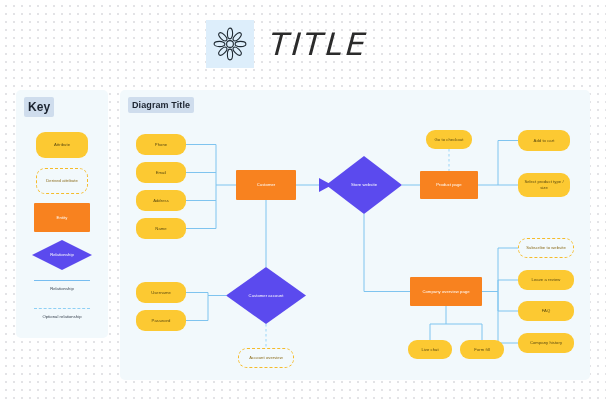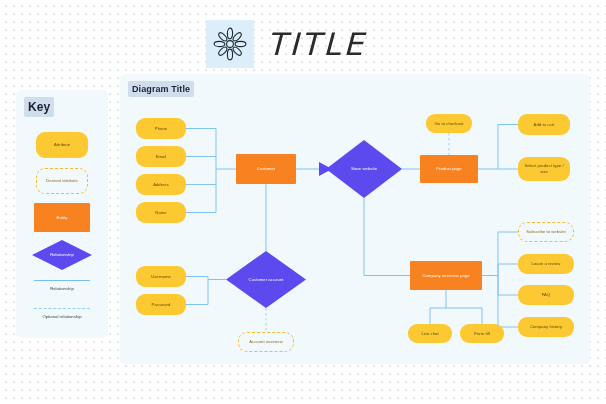--- a/index.html
+++ b/index.html
@@ -50,21 +50,21 @@
     transform: skewX(-4deg);
   }
 
   
   .panel {
     position: absolute;
     background: #f2f9fc;
     border-radius: 5px;
   }
   #key-panel  { left: 16px;  top: 90px; width: 92px;  height: 248px; }
-  #diagram-panel { left: 120px; top: 74px; width: 470px; height: 290px; }
+  #diagram-panel { left: 120px; top: 90px; width: 470px; height: 290px; }
 
   .panel-label {
     position: absolute;
     left: 8px;
     top: 7px;
     background: #cfdded;
     color: #1c2430;
     font-size: 12px;
     font-weight: 700;
     padding: 2.5px 4px 3px 4px;

